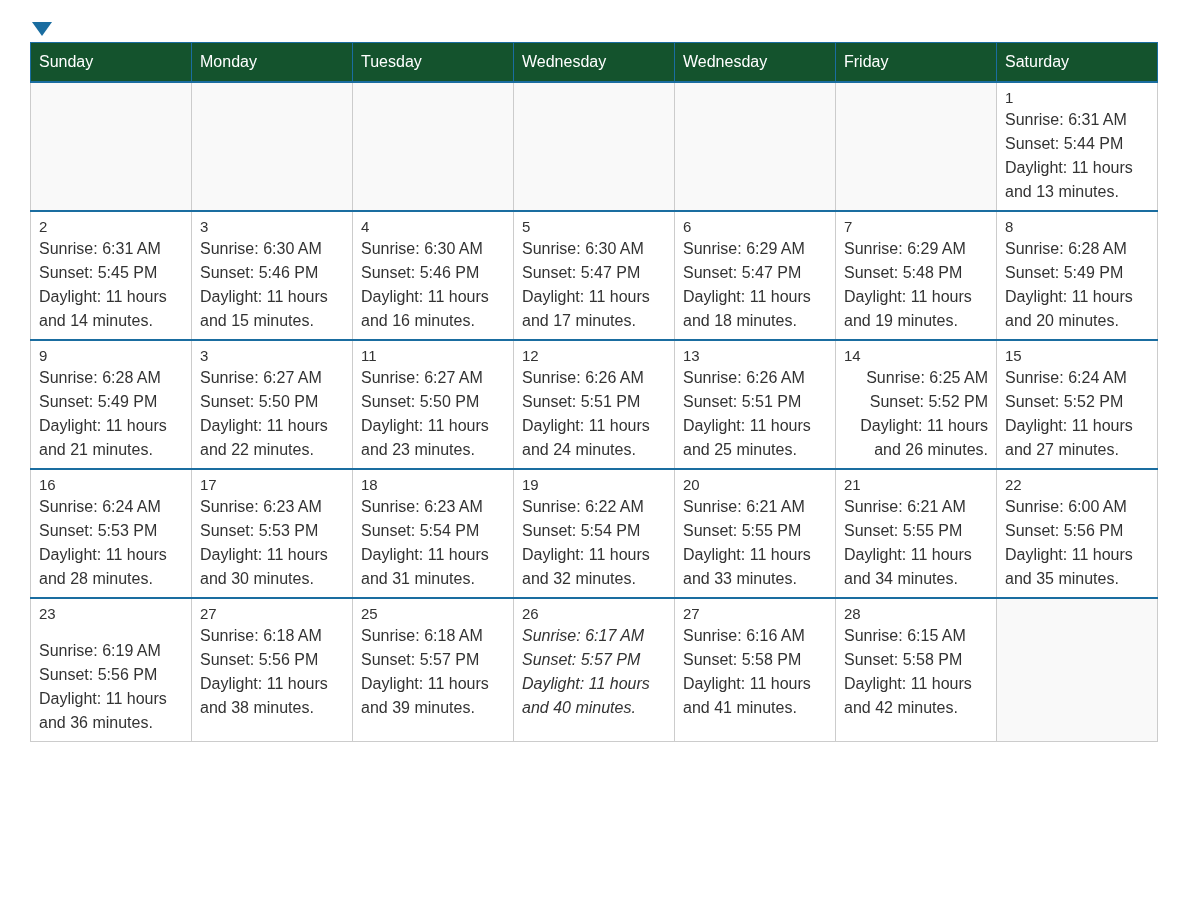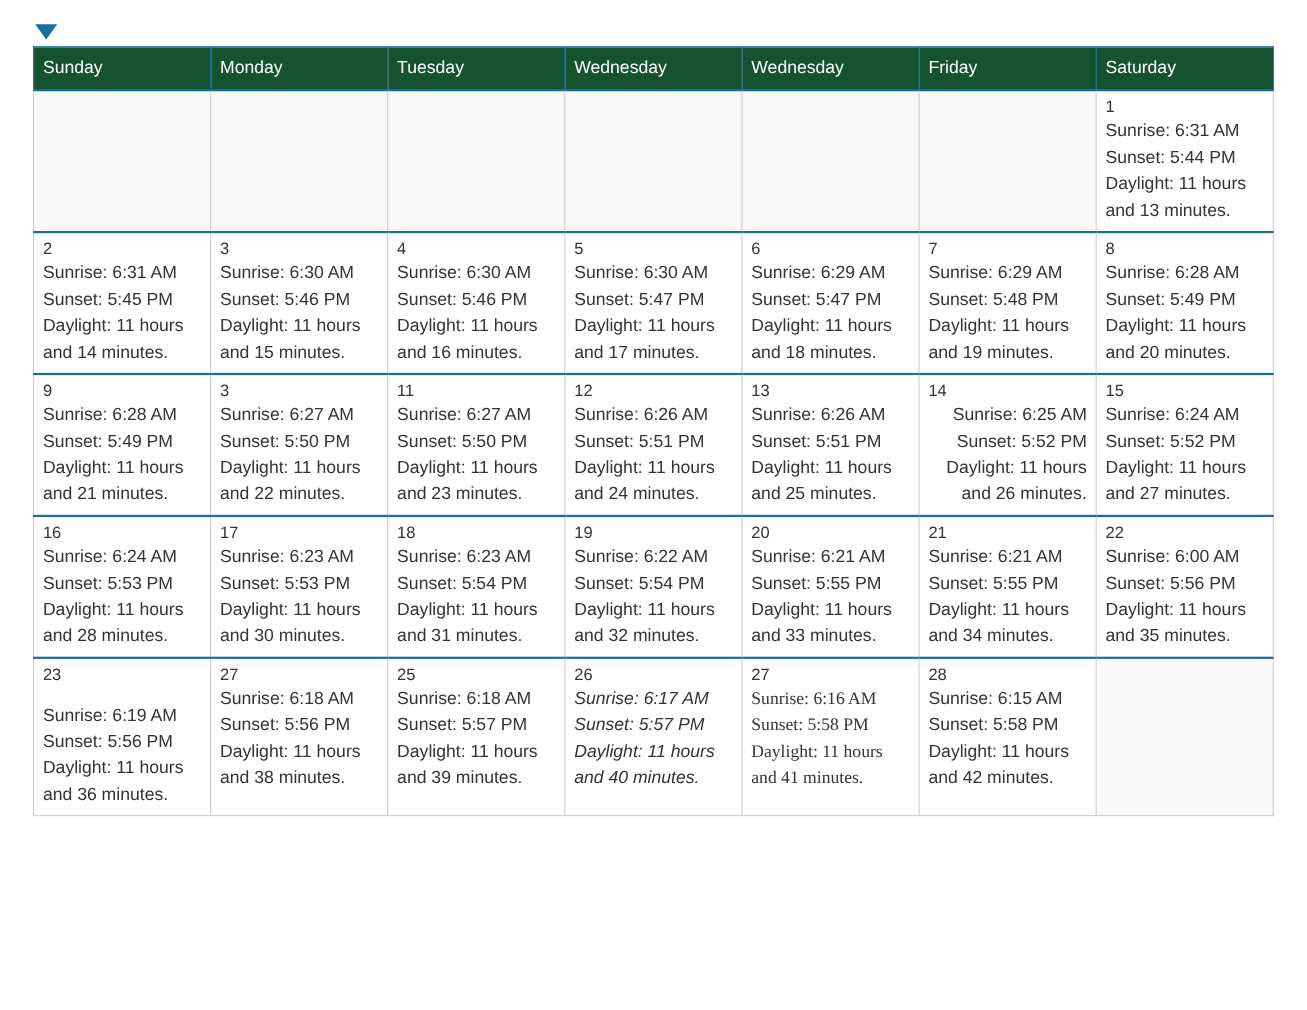--- a/index.html
+++ b/index.html
@@ -328,21 +328,21 @@
         </td>
         <td>
           <span class="day-number">26</span>
           <div class="day-info" style="white-space: pre-line; font-style: italic;">Sunrise: 6:17 AM
 Sunset: 5:57 PM
 Daylight: 11 hours
 and 40 minutes.</div>
         </td>
         <td>
           <span class="day-number">27</span>
-          <div class="day-info" style="white-space: pre-line; font-family: Liberation Serif, serif;">Sunrise: 6:16 AM
+          <div class="day-info" style="white-space: pre-line;">Sunrise: 6:16 AM
 Sunset: 5:58 PM
 Daylight: 11 hours
 and 41 minutes.</div>
         </td>
         <td>
           <span class="day-number">28</span>
           <div class="day-info" style="white-space: pre-line;">Sunrise: 6:15 AM
 Sunset: 5:58 PM
 Daylight: 11 hours
 and 42 minutes.</div>

